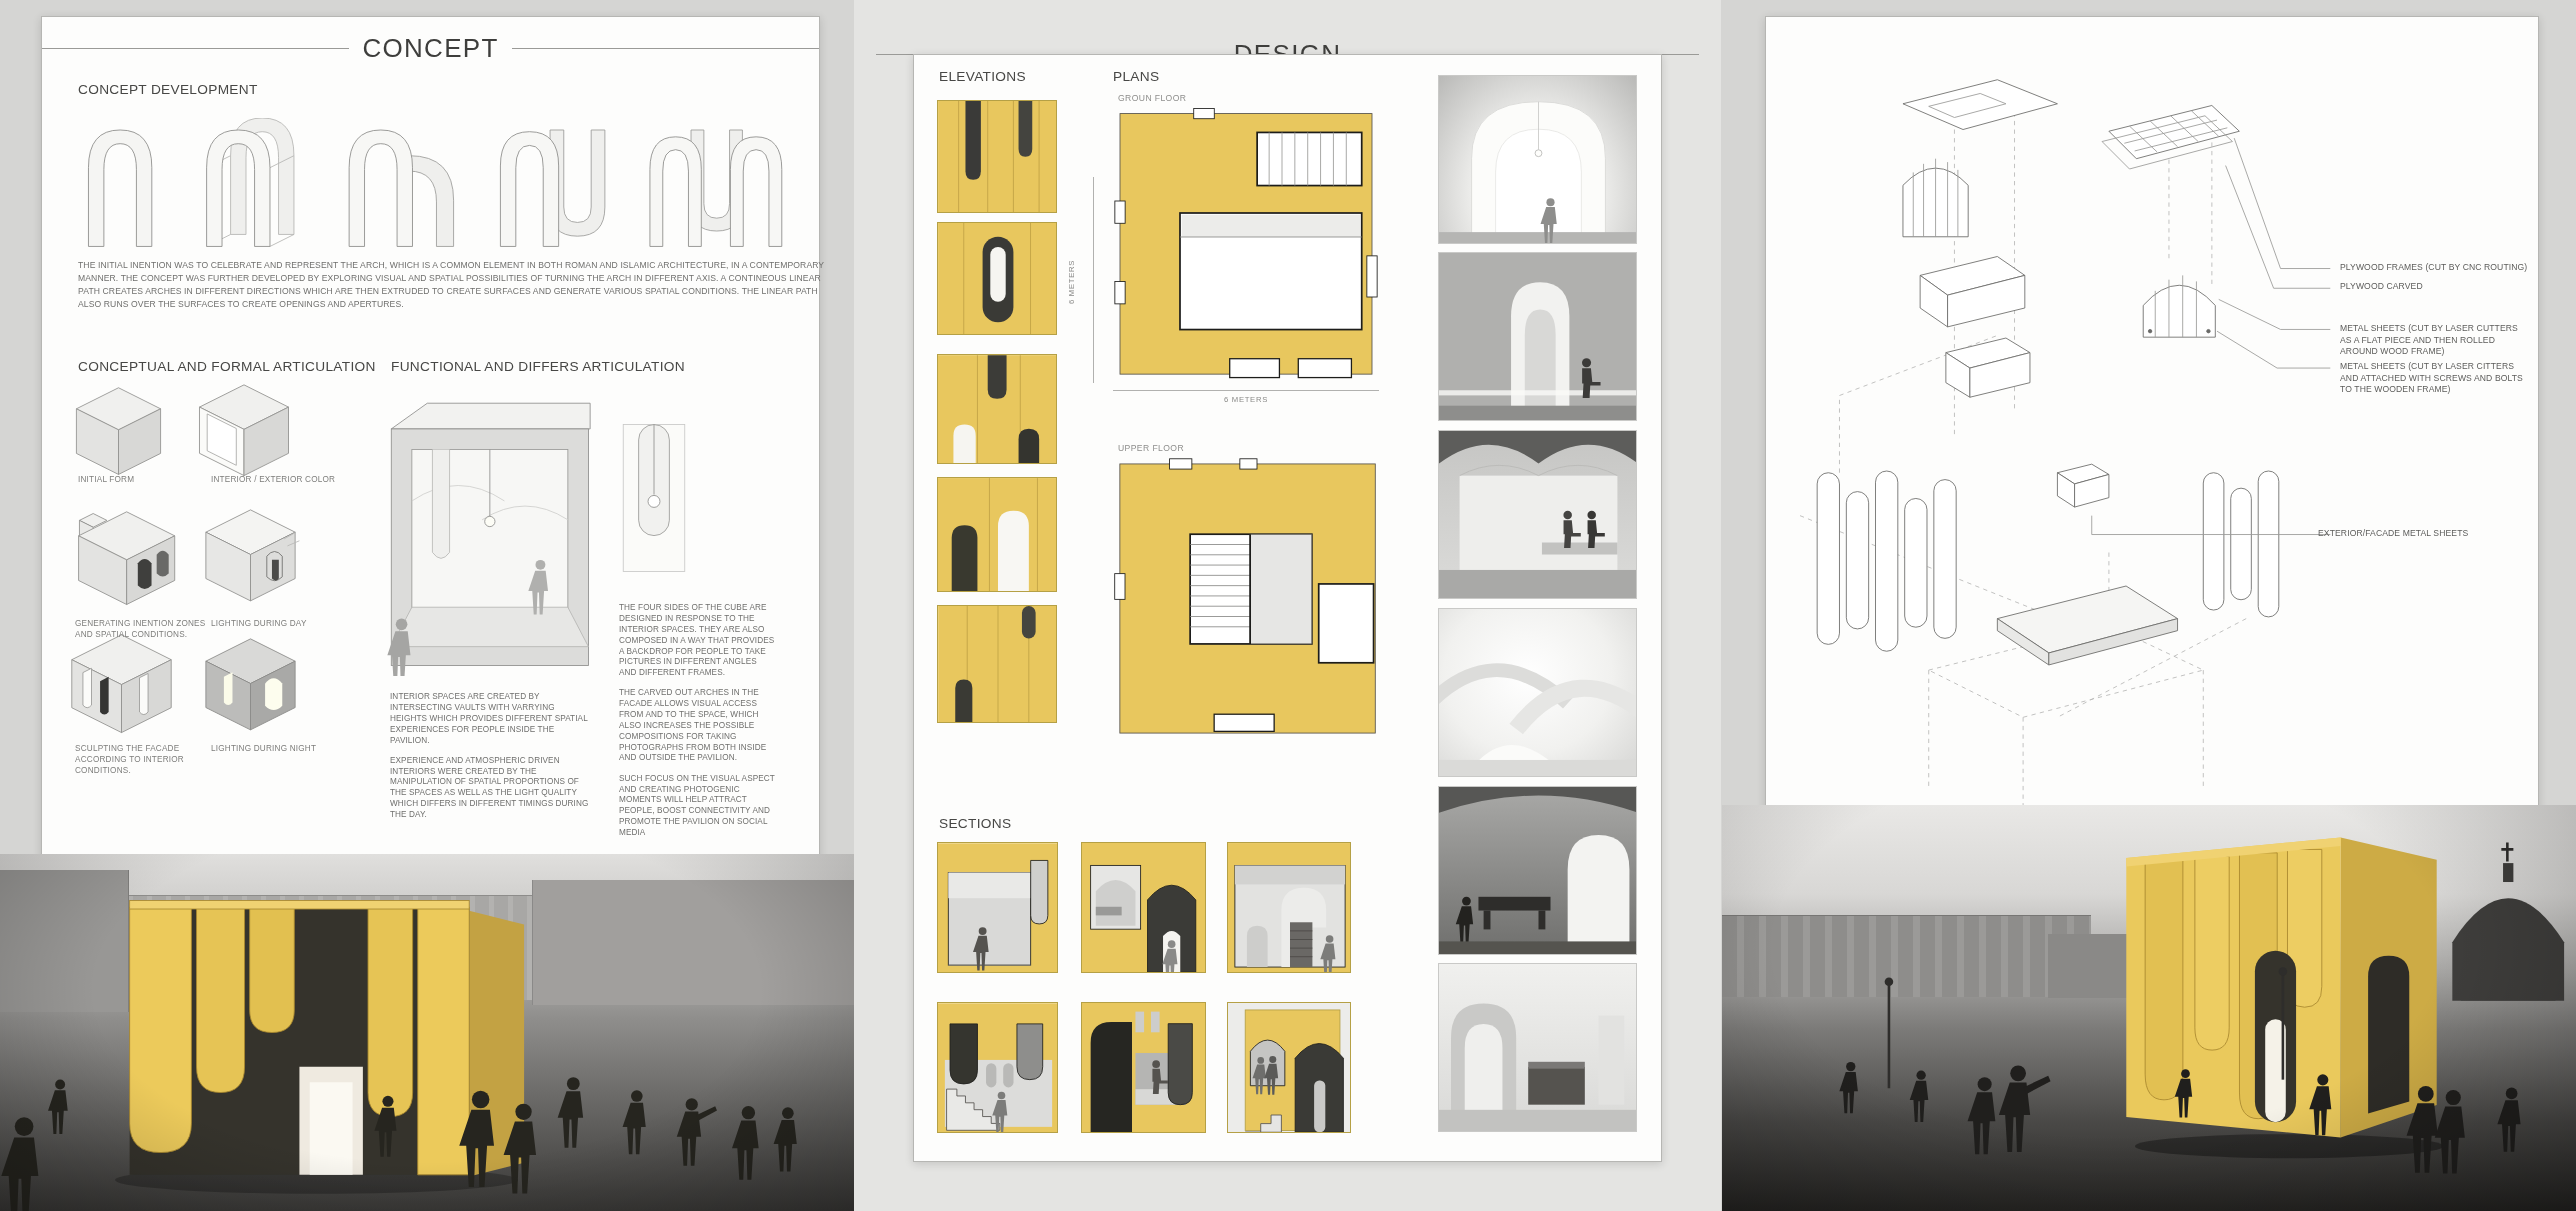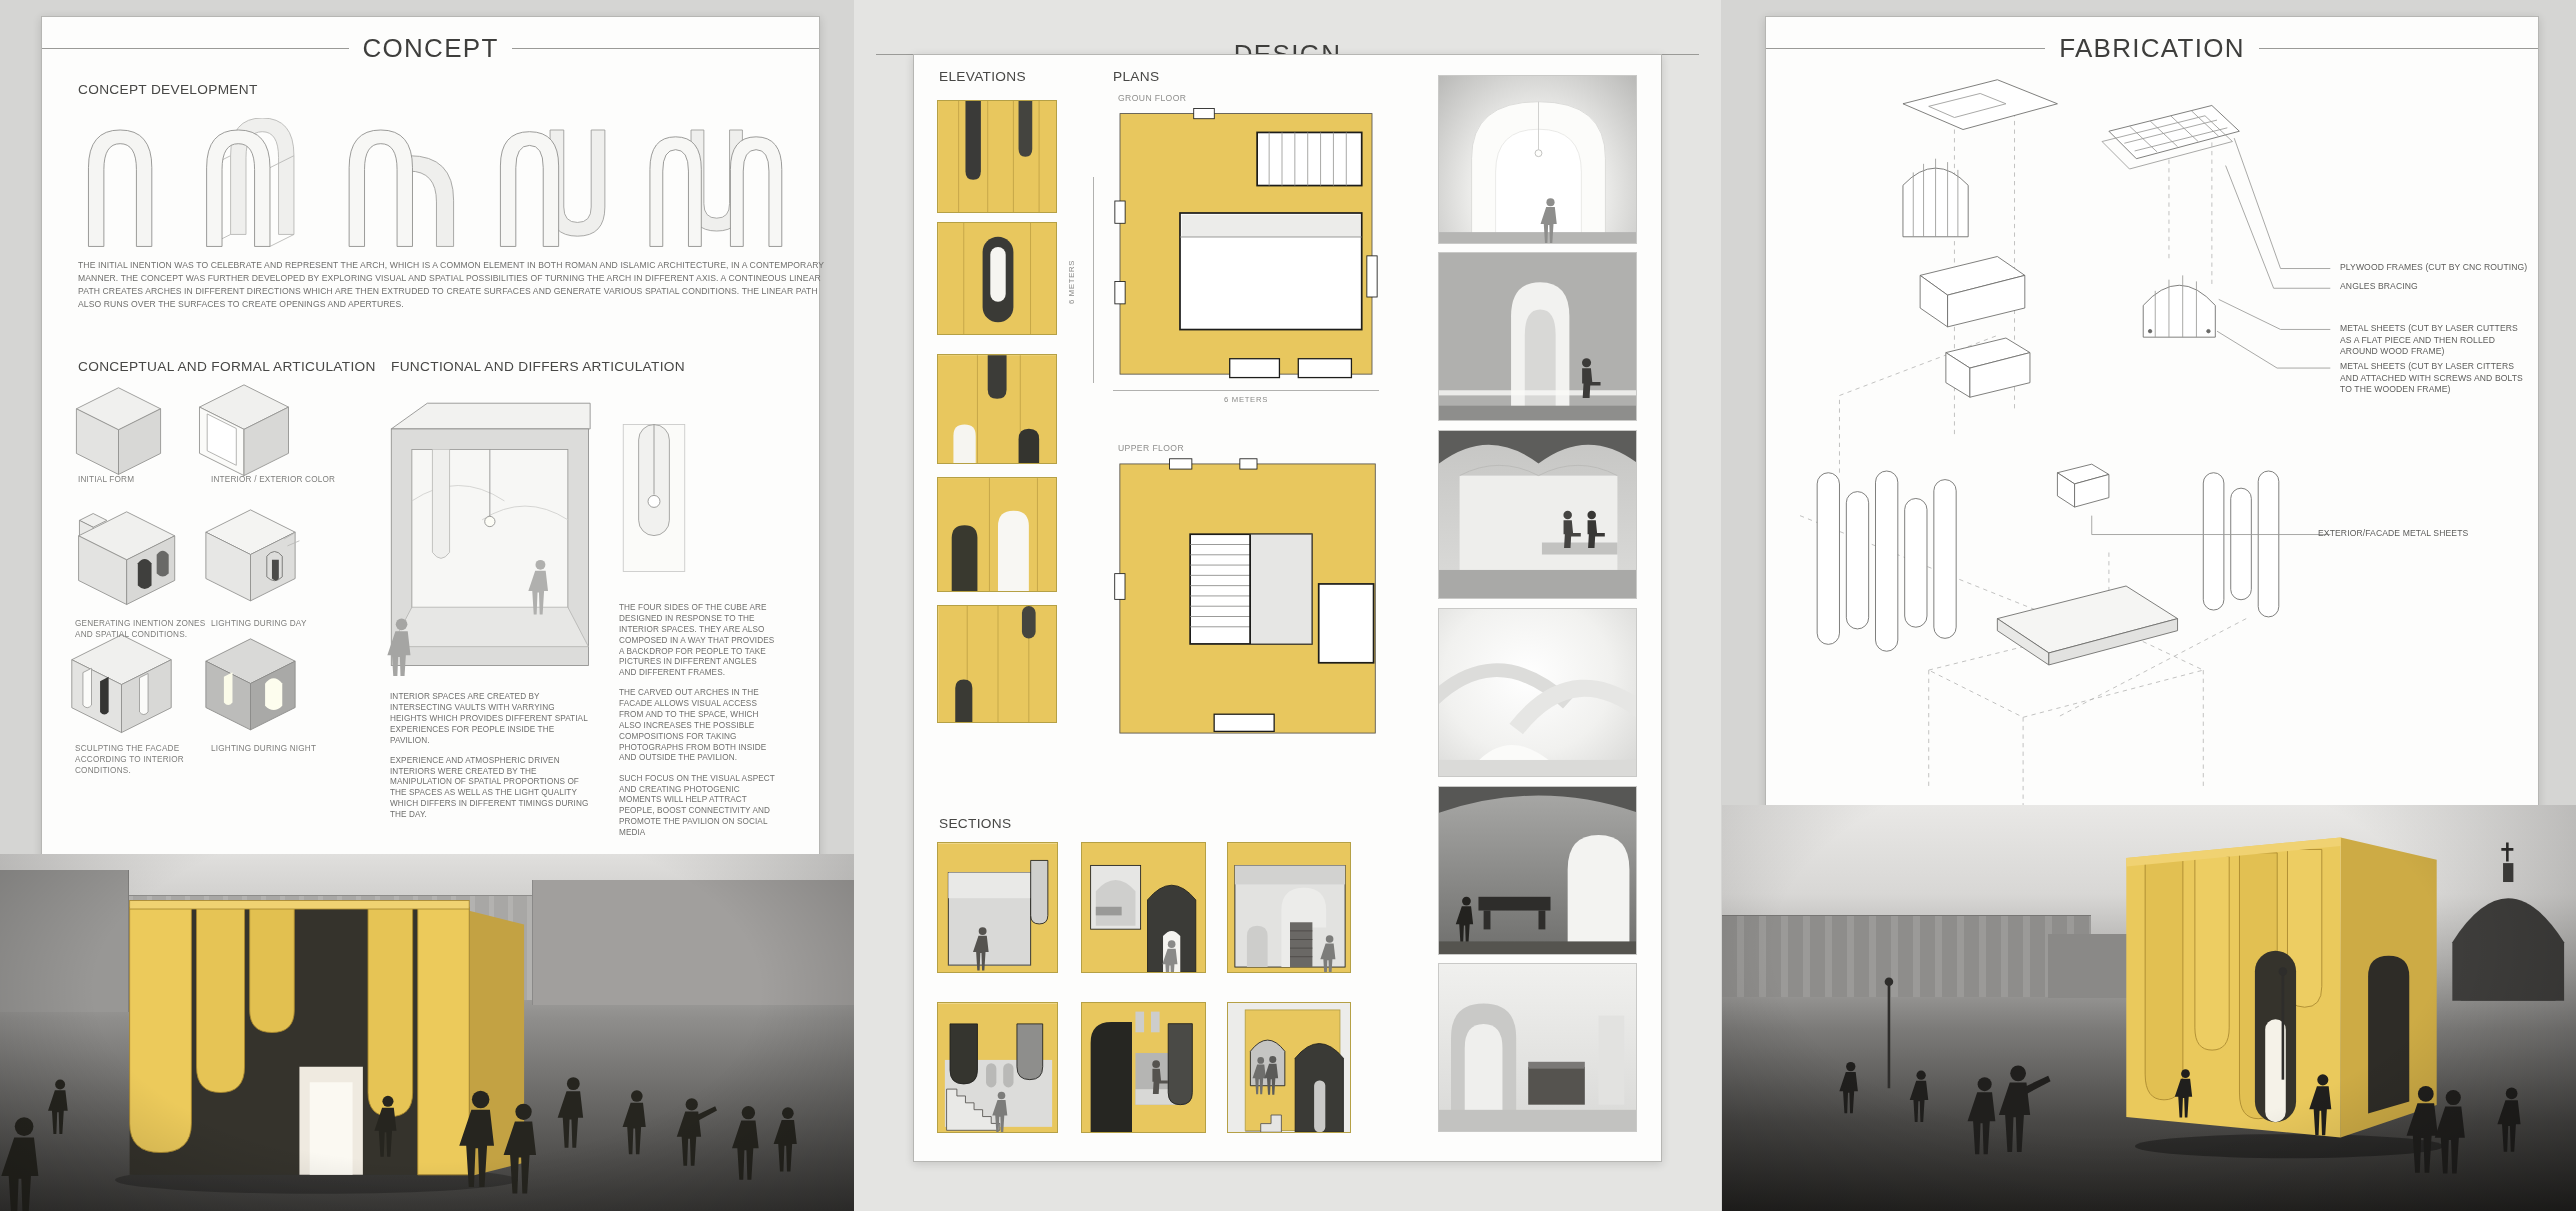--- a/index.html
+++ b/index.html
@@ -466,25 +466,20 @@
           <path d="M30,197 V98 Q30,70 52,70 Q74,70 74,98 V197" fill="#efefed"></path>
           <rect x="104" y="120" width="66" height="44" fill="#55534f"></rect>
           <rect x="104" y="114" width="66" height="8" fill="#7a7876"></rect>
           <rect x="186" y="60" width="30" height="104" fill="#e2e2e0"></rect>
           <rect x="0" y="170" width="232" height="27" fill="#c2c2c0"></rect>
         </svg>
     </div>
   </div>
 
   <div class="abs board" style="left:1765px;top:16.3px;width:774px;height:878px">
-    <div class="abs title-row" style="left:0;right:0;top:15.5px">
-      <div class="tline"></div>
-      <div class="panel-title">FABRICATION</div>
-      <div class="tline"></div>
-    </div>
 
     <svg class="abs" style="left:34px;top:52px" width="532" height="756" viewBox="0 0 620 880">
       <g stroke="#b8b8b6" stroke-dasharray="5 5" fill="none">
         <line x1="180" y1="70" x2="180" y2="430"></line>
         <line x1="250" y1="50" x2="250" y2="400"></line>
         <line x1="430" y1="105" x2="430" y2="225"></line>
         <line x1="480" y1="75" x2="480" y2="250"></line>
         <polygon points="150,700 360,648 470,700 260,755"></polygon>
         <line x1="46" y1="470" x2="46" y2="380"></line>
         <line x1="46" y1="380" x2="230" y2="310"></line>
@@ -549,21 +544,21 @@
       <g stroke="#9a9a98" fill="none">
         <polyline points="506,80 560,232 618,232"></polyline>
         <polyline points="496,112 552,255 618,255"></polyline>
         <polyline points="488,268 560,303 618,303"></polyline>
         <polyline points="486,305 556,348 618,348"></polyline>
         <polyline points="340,520 340,542 618,542"></polyline>
       </g>
     </svg>
 
     <div class="abs callout" style="left:574px;top:245px;width:196px">PLYWOOD FRAMES (CUT BY CNC ROUTING)</div>
-    <div class="abs callout" style="left:574px;top:264px;width:196px">ANGLES BRACING</div>
+    <div class="abs callout" style="left:574px;top:264px;width:196px">PLYWOOD CARVED</div>
     <div class="abs callout" style="left:574px;top:306px;width:189px">METAL SHEETS (CUT BY LASER CUTTERS AS A FLAT PIECE AND THEN ROLLED AROUND WOOD FRAME)</div>
     <div class="abs callout" style="left:574px;top:344px;width:189px">METAL SHEETS (CUT BY LASER CITTERS AND ATTACHED WITH SCREWS AND BOLTS TO THE WOODEN FRAME)</div>
     <div class="abs callout" style="left:552px;top:511px;width:196px">EXTERIOR/FACADE METAL SHEETS</div>
   </div>
 
   <div class="abs" style="left:1722px;top:805px;width:854px;height:406px;overflow:hidden;background:linear-gradient(#e9e8e6 0%,#d8d7d5 22%,#a9a8a6 40%,#7c7b79 55%,#4a4947 78%,#262523 100%)">
     <div class="abs" style="left:0;top:110px;width:369px;height:82px;background:repeating-linear-gradient(90deg,#8e8d8b 0 15.5px,#9b9a98 15.5px 22px);border-top:1.7px solid #777674"></div>
     <div class="abs" style="left:326px;top:129px;width:283px;height:64px;background:repeating-linear-gradient(90deg,#85848२ 0 6.9px,#918ف8e 6.9px 12px);background-color:#8a8987"></div>
     <svg class="abs" style="left:481px;top:34px" width="374" height="172" viewBox="0 0 435 200">
       <path d="M70,185 q20,-52 50,0 z" fill="#6b6a68"></path>

